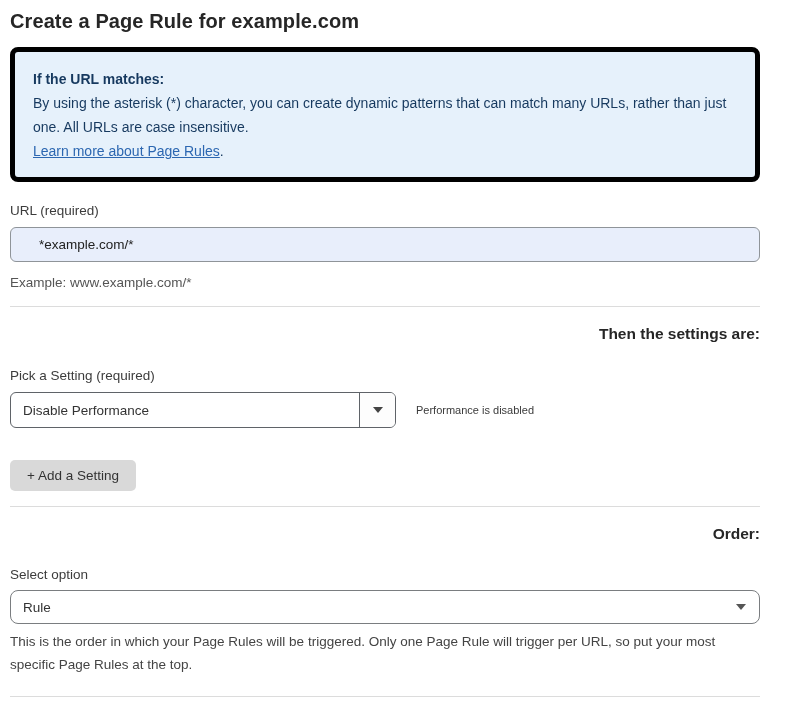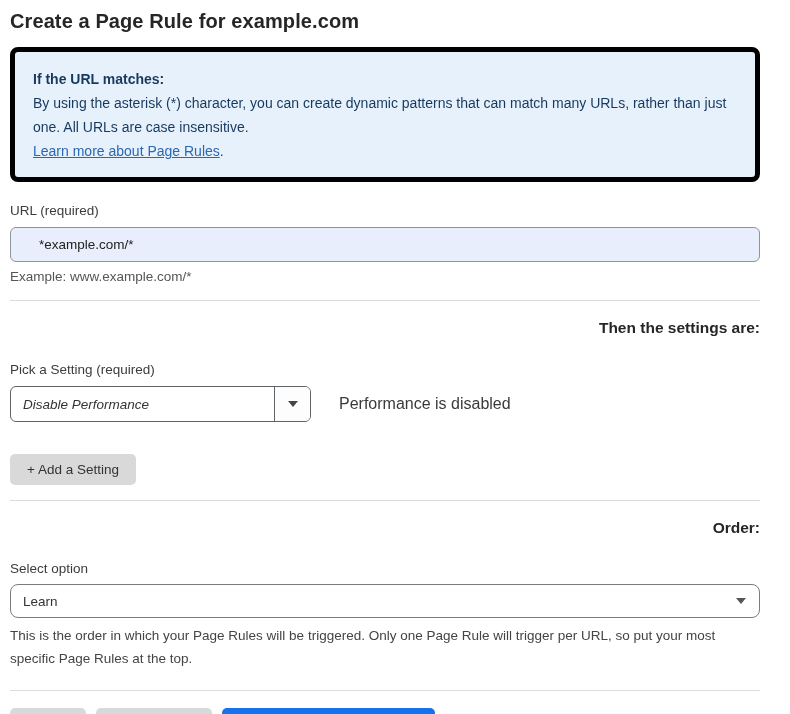--- a/index.html
+++ b/index.html
@@ -50,21 +50,21 @@
     background: #e8eefb;
     border: 1px solid #8f9499;
     border-radius: 6px;
     padding: 0 28px;
     font-family: "Liberation Sans", "DejaVu Sans", sans-serif;
     font-size: 13.5px;
     color: #222;
     outline: none;
   }
   .example-text {
-    margin-top: 6px;
+    margin-top: 12px;
     font-size: 13.5px;
     color: #555;
     line-height: 17px;
   }
   .divider {
     margin-top: 15px;
     border: none;
     border-top: 1px solid #dcdcdc;
     height: 0;
   }
@@ -85,23 +85,22 @@
   .select-control {
     display: flex;
     align-items: stretch;
     background: #ffffff;
     border: 1px solid #5f6368;
     border-radius: 6px;
     cursor: pointer;
     overflow: hidden;
   }
   .setting-select {
-    width: 301px;
+    width: 386px;
     height: 36px;
-    font-style: italic;
   }
   .select-value {
     flex: 1;
     display: flex;
     align-items: center;
     padding: 0 12px;
     font-size: 13.5px;
     color: #333;
     white-space: nowrap;
   }
@@ -113,22 +112,22 @@
     justify-content: center;
     background: #fdfdfd;
   }
   .arrow-down {
     width: 0; height: 0;
     border-left: 5px solid transparent;
     border-right: 5px solid transparent;
     border-top: 6px solid #444;
   }
   .status-text {
-    margin-left: 28px;
-    font-size: 16px;
+    margin-left: 20px;
+    font-size: 11px;
     color: #3a3a3a;
   }
   .btn {
     display: inline-flex;
     align-items: center;
     justify-content: center;
     border: none;
     border-radius: 5px;
     font-family: "Liberation Sans", "DejaVu Sans", sans-serif;
     font-size: 13.5px;
@@ -214,21 +213,21 @@
 
   <button class="btn btn-gray add-setting-btn">+ Add a Setting</button>
 
   <hr class="divider">
 
   <div class="section-heading order-heading">Order:</div>
 
   <div class="field-label order-select-label">Select option</div>
 
   <div class="order-select" role="combobox">
-    <span>Learn</span>
+    <span>Rule</span>
     <span class="arrow-down"></span>
   </div>
 
   <div class="help-text">This is the order in which your Page Rules will be triggered. Only one Page Rule will trigger per URL, so put your most specific Page Rules at the top.</div>
 
   <hr class="divider footer-divider">
 
   <div class="footer-actions">
     <button class="btn btn-gray">Cancel</button>
     <button class="btn btn-gray">Save as Draft</button>

